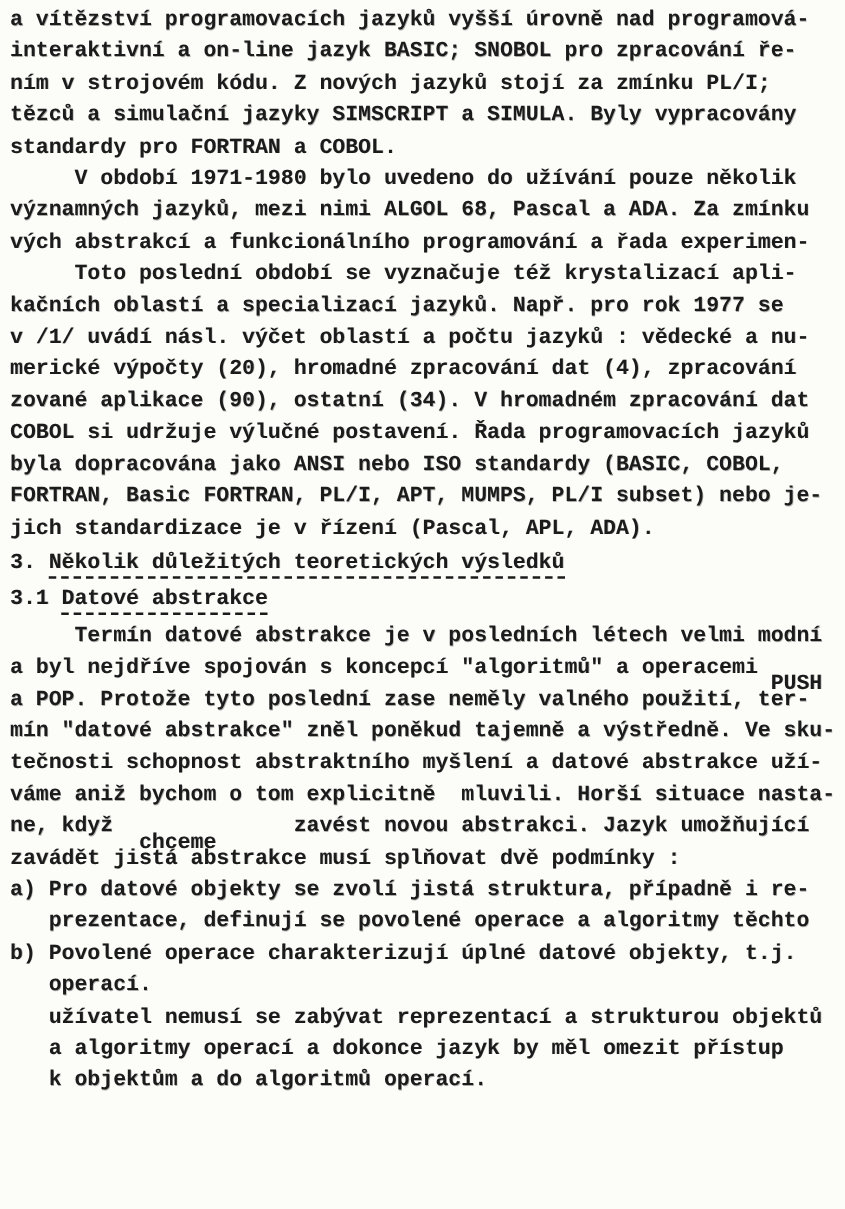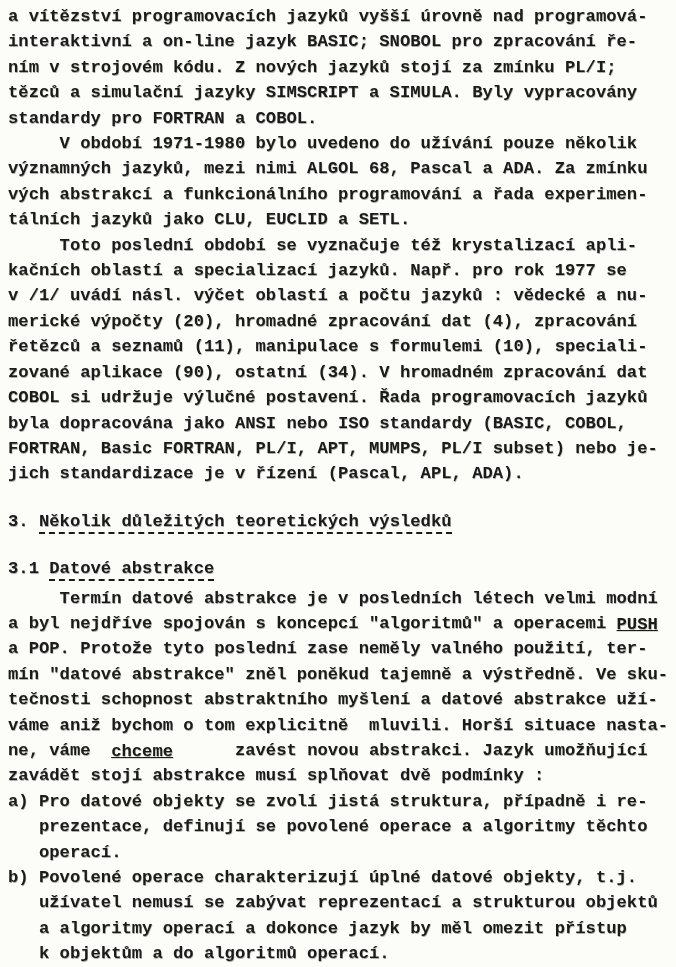--- a/index.html
+++ b/index.html
@@ -21,66 +21,63 @@
     font-size: 17.2px;
     font-weight: bold;
     color: #1b1b1b;
   }
   .line {
     white-space: pre;
     line-height: 25.4px;
     text-shadow: 0.5px 0.5px 0 rgba(25,25,25,0.35);
   }
   .line.h {
-    margin-top: 22px;
+    margin-top: 2px;
     margin-bottom: 4px;
   }
   .u {
     border-bottom: 2px dashed currentColor;
     padding-bottom: 1px;
   }
   .low {
     position: relative;
-    top: 1px;
-    text-decoration: underline;
+    top: 13px;
   }
 </style>
 </head>
 <body>
 
 <div class="page" id="page" style="background: rgb(252, 252, 249); color: rgb(27, 27, 27);">
     <div class="line">a vítězství programovacích jazyků vyšší úrovně nad programová-</div>
     <div class="line">interaktivní a on-line jazyk BASIC; SNOBOL pro zpracování ře-</div>
     <div class="line">ním v strojovém kódu. Z nových jazyků stojí za zmínku PL/I;</div>
     <div class="line">tězců a simulační jazyky SIMSCRIPT a SIMULA. Byly vypracovány</div>
     <div class="line">standardy pro FORTRAN a COBOL.</div>
     <div class="line">     V období 1971-1980 bylo uvedeno do užívání pouze několik</div>
     <div class="line">významných jazyků, mezi nimi ALGOL 68, Pascal a ADA. Za zmínku</div>
     <div class="line">vých abstrakcí a funkcionálního programování a řada experimen-</div>
-    <div class="line">tálních jazyků jako CLU, EUCLID a SETL.</div>
     <div class="line">     Toto poslední období se vyznačuje též krystalizací apli-</div>
     <div class="line">kačních oblastí a specializací jazyků. Např. pro rok 1977 se</div>
     <div class="line">v /1/ uvádí násl. výčet oblastí a počtu jazyků : vědecké a nu-</div>
     <div class="line">merické výpočty (20), hromadné zpracování dat (4), zpracování</div>
-    <div class="line">řetězců a seznamů (11), manipulace s formulemi (10), speciali-</div>
     <div class="line">zované aplikace (90), ostatní (34). V hromadném zpracování dat</div>
     <div class="line">COBOL si udržuje výlučné postavení. Řada programovacích jazyků</div>
     <div class="line">byla dopracována jako ANSI nebo ISO standardy (BASIC, COBOL,</div>
     <div class="line">FORTRAN, Basic FORTRAN, PL/I, APT, MUMPS, PL/I subset) nebo je-</div>
     <div class="line">jich standardizace je v řízení (Pascal, APL, ADA).</div>
     <div class="line h"><span>3. </span><span class="u">Několik důležitých teoretických výsledků</span></div>
     <div class="line h"><span>3.1 </span><span class="u">Datové abstrakce</span></div>
     <div class="line">     Termín datové abstrakce je v posledních létech velmi modní</div>
     <div class="line"><span>a byl nejdříve spojován s koncepcí "algoritmů" a operacemi </span><span class="low">PUSH</span></div>
     <div class="line">a POP. Protože tyto poslední zase neměly valného použití, ter-</div>
     <div class="line">mín "datové abstrakce" zněl poněkud tajemně a výstředně. Ve sku-</div>
     <div class="line">tečnosti schopnost abstraktního myšlení a datové abstrakce uží-</div>
     <div class="line">váme aniž bychom o tom explicitně  mluvili. Horší situace nasta-</div>
-    <div class="line"><span>ne, váme  </span><span class="low">chceme</span><span>      zavést novou abstrakci. Jazyk umožňující</span></div>
-    <div class="line">zavádět stojí abstrakce musí splňovat dvě podmínky :</div>
+    <div class="line"><span>ne, když  </span><span class="low">chceme</span><span>      zavést novou abstrakci. Jazyk umožňující</span></div>
+    <div class="line">zavádět jistá abstrakce musí splňovat dvě podmínky :</div>
     <div class="line">a) Pro datové objekty se zvolí jistá struktura, případně i re-</div>
     <div class="line">   prezentace, definují se povolené operace a algoritmy těchto</div>
+    <div class="line">b) Povolené operace charakterizují úplné datové objekty, t.j.</div>
     <div class="line">   operací.</div>
-    <div class="line">b) Povolené operace charakterizují úplné datové objekty, t.j.</div>
     <div class="line">   užívatel nemusí se zabývat reprezentací a strukturou objektů</div>
     <div class="line">   a algoritmy operací a dokonce jazyk by měl omezit přístup</div>
     <div class="line">   k objektům a do algoritmů operací.</div>
   </div>
 
 </body></html>

